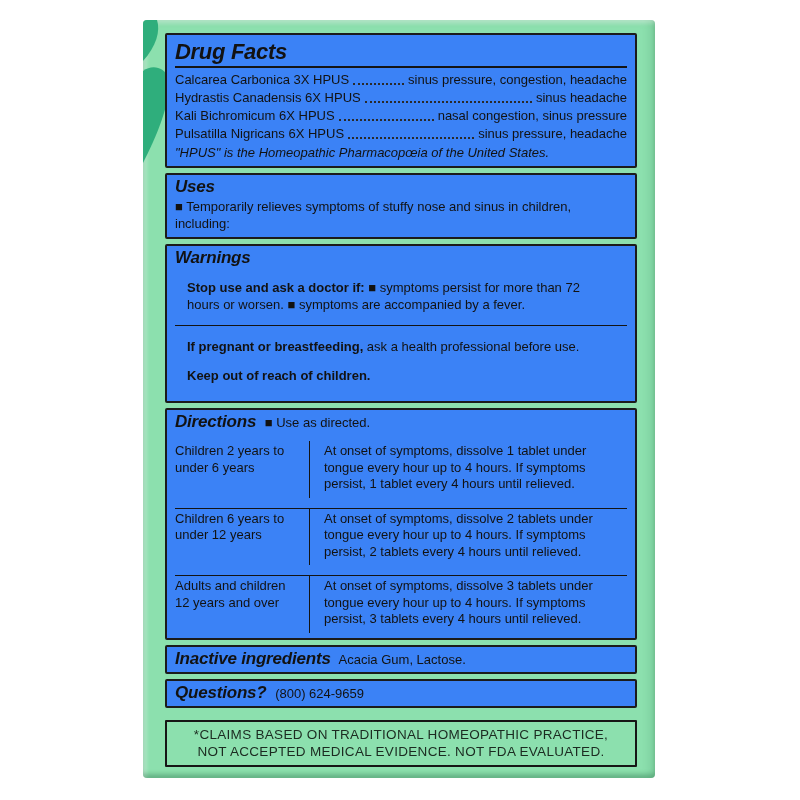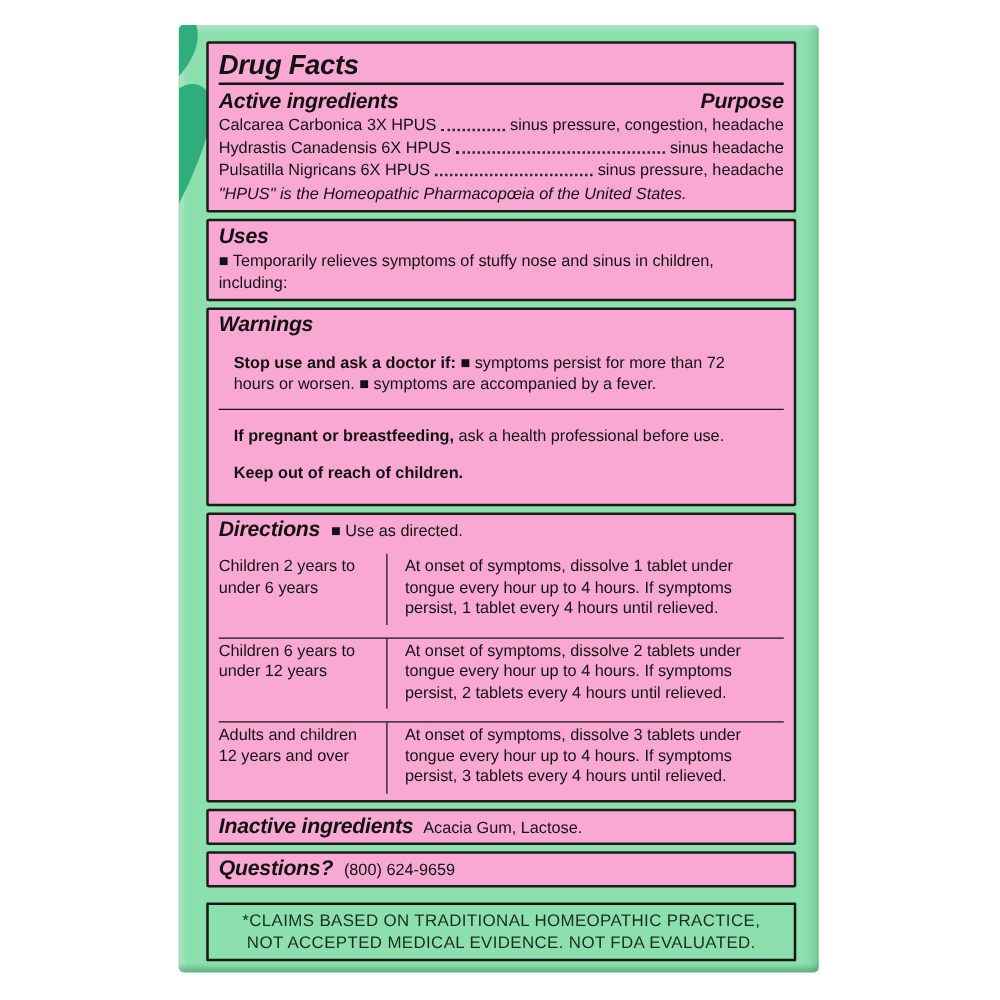--- a/index.html
+++ b/index.html
@@ -14,21 +14,21 @@
     box-shadow:inset 0 -4px 4px rgba(20,90,50,.28),
                inset -5px 0 8px rgba(20,90,50,.14),
                inset 3px 3px 4px rgba(255,255,255,.45);
     overflow:hidden;
   }
   .leaf{position:absolute;left:0;}
   .leaf-a{top:0;}
   .leaf-b{top:44px;}
   .panels{position:relative;padding:13px 18px 0 22px;box-sizing:border-box;}
   .panel{
-    background:#f9a8d4;border:2.5px solid #1b1b1b;border-radius:2px;
+    background:#3b82f6;border:2.5px solid #1b1b1b;border-radius:2px;
     padding:3px 8px 5px 8px;margin-bottom:5px;
     font-size:13px;line-height:17px;
   }
   .df-title{
     font-style:italic;font-weight:bold;font-size:22px;line-height:25px;
     margin:1px 0 2px 0;letter-spacing:-0.3px;
   }
   .rule{border-top:2px solid #141414;margin:2px 0 3px 0;}
   .thin-rule{border-top:1.5px solid #141414;margin:3px 0;}
   .ai-header{
@@ -73,33 +73,34 @@
   </svg>
   <svg class="leaf leaf-b" width="28" height="100" viewBox="0 0 28 100">
     <path d="M0 7 C9 0 21 3 25 13 C29.5 30 18 64 0 99 Z" fill="#2fae7c"></path>
   </svg>
 
   <div class="panels">
 
     <section class="panel">
       <div class="df-title">Drug Facts</div>
       <div class="rule"></div>
-      <div class="ai-header">
-        <span>Active ingredients</span>
-        <span>Purpose</span>
-      </div>
       <div class="ai-row">
         <span>Calcarea Carbonica 3X HPUS</span>
         <span class="leader"></span>
         <span>sinus pressure, congestion, headache</span>
       </div>
       <div class="ai-row">
         <span>Hydrastis Canadensis 6X HPUS</span>
         <span class="leader"></span>
         <span>sinus headache</span>
+      </div>
+      <div class="ai-row">
+        <span>Kali Bichromicum 6X HPUS</span>
+        <span class="leader"></span>
+        <span>nasal congestion, sinus pressure</span>
       </div>
       <div class="ai-row">
         <span>Pulsatilla Nigricans 6X HPUS</span>
         <span class="leader"></span>
         <span>sinus pressure, headache</span>
       </div>
       <div class="footnote">"HPUS" is the Homeopathic Pharmacopœia of the United States.</div>
     </section>
 
     <section class="panel">

